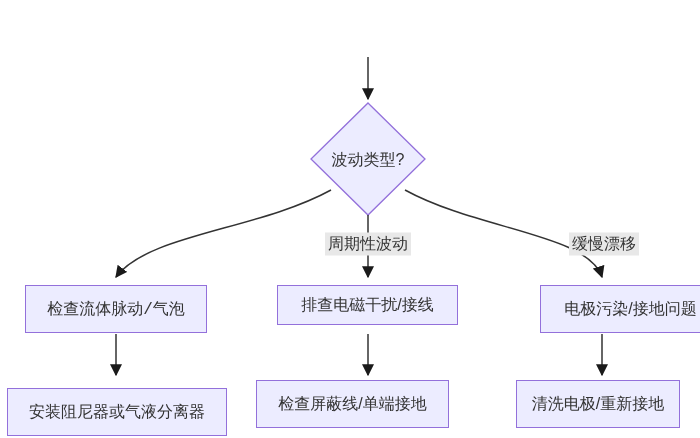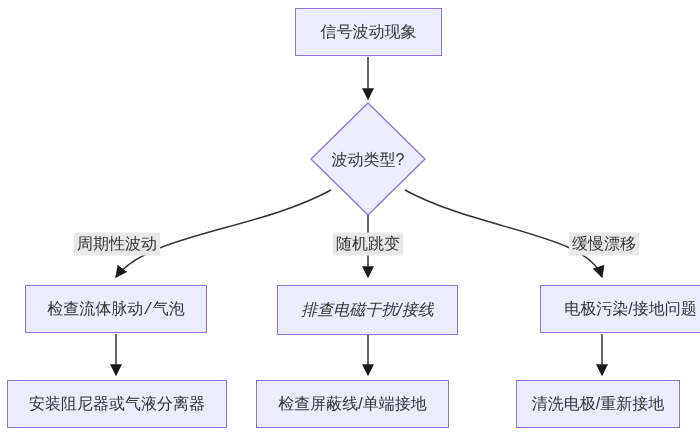--- a/index.html
+++ b/index.html
@@ -47,23 +47,23 @@
     background:var(--label-bg);
     color:var(--text);
     font-size:16px;
     padding:1px 3px;
     z-index:3;
     white-space:nowrap;
   }
   
   .n-start   {left:295px;top:8px;  width:147px;height:48px;}
   .n-check-a {left:25px; top:285px;width:182px;height:48px;font-family:Liberation Mono, monospace;}
-  .n-check-b {left:277px;top:285px;width:181px;height:50px;font-style:italic;}
+  .n-check-b {left:277px;top:285px;width:181px;height:40px;}
   .n-check-c {left:512px;top:285px;width:181px;height:48px;margin-left:28px;}
-  .n-fix-a   {left:7px;  top:380px;width:220px;height:48px;}
+  .n-fix-a   {left:7px;  top:388px;width:220px;height:48px;}
   .n-fix-b   {left:256px;top:380px;width:193px;height:48px;}
   .n-fix-c   {left:516px;top:380px;width:164px;height:48px;}
   .lbl-decision{left:368px;top:160px;}
   .lbl-periodic{left:117px;top:244px;}
   .lbl-random  {left:368px;top:244px;}
   .lbl-drift   {left:604px;top:244px;}
 </style>
 </head>
 <body>
 
@@ -80,29 +80,27 @@
 
     <path class="edge-path" d="M 368 57 L 368 99" marker-end="url(#arrow)"></path>
     <path class="edge-path" d="M 331 190 C 258 230, 148 234, 116 277" marker-end="url(#arrow)"></path>
     <path class="edge-path" d="M 368 215 L 368 277" marker-end="url(#arrow)"></path>
     <path class="edge-path" d="M 405 190 C 478 230, 588 234, 602 277" marker-end="url(#arrow)"></path>
     <path class="edge-path" d="M 116 334 L 116 375" marker-end="url(#arrow)"></path>
     <path class="edge-path" d="M 368 334 L 368 375" marker-end="url(#arrow)"></path>
     <path class="edge-path" d="M 602 334 L 602 375" marker-end="url(#arrow)"></path>
   </svg>
 
-  <div class="node n-start">信号波动现象</div>
 
   <div class="decision-label lbl-decision">波动类型?</div>
 
   <div class="node n-check-a">检查流体脉动/气泡</div>
   <div class="node n-check-b">排查电磁干扰/接线</div>
   <div class="node n-check-c">电极污染/接地问题</div>
 
   <div class="node n-fix-a">安装阻尼器或气液分离器</div>
   <div class="node n-fix-b">检查屏蔽线/单端接地</div>
   <div class="node n-fix-c">清洗电极/重新接地</div>
 
-  <div class="edge-label lbl-periodic">周期性波动</div>
-  <div class="edge-label lbl-random">随机跳变</div>
+  <div class="edge-label lbl-random">周期性波动</div>
   <div class="edge-label lbl-drift">缓慢漂移</div>
 
 </div>
 
 </body></html>

